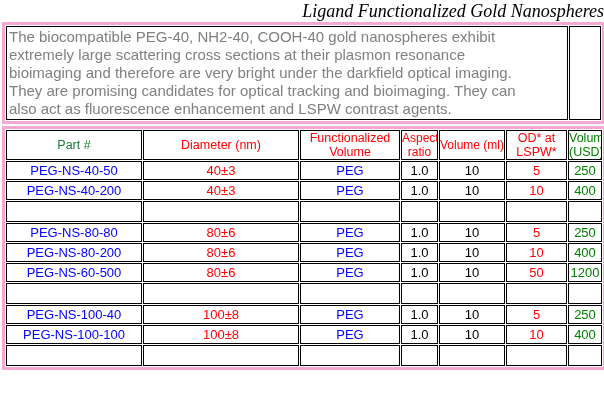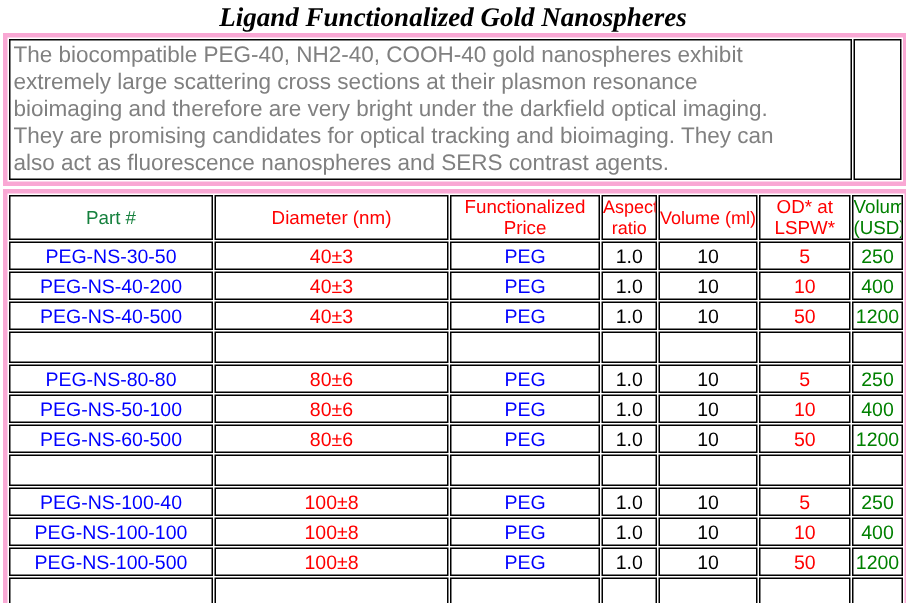--- a/index.html
+++ b/index.html
@@ -1,21 +1,21 @@
 <!DOCTYPE html>
 <html><head>
 <meta charset="utf-8">
 <style>
   html,body{margin:0;padding:0;background:#ffffff;}
   body{width:604px;height:402px;font-family:"Liberation Sans",sans-serif;overflow:hidden;}
 
   .page-title{
-    text-align:center;
+    text-align:right;
     font-family:"Liberation Serif",serif;
-    font-weight:bold;
+    font-weight:normal;
     font-style:italic;
     font-size:18px;
     color:#000000;
     margin:2px 0 1px 0;
     line-height:19px;
   }
 
   table{
     border-collapse:separate;
     border-spacing:1px;
@@ -73,148 +73,130 @@
         <col style="width:562px">
         <col style="width:32px">
       </colgroup>
     <tbody>
         <tr>
       <td class="desc-cell">
         <div>The biocompatible PEG-40, NH2-40, COOH-40 gold nanospheres exhibit</div>
         <div>extremely large scattering cross sections at their plasmon resonance</div>
         <div>bioimaging and therefore are very bright under the darkfield optical imaging.</div>
         <div>They are promising candidates for optical tracking and bioimaging. They can</div>
-        <div>also act as fluorescence nanospheres and SERS contrast agents.</div>
+        <div>also act as fluorescence enhancement and LSPW contrast agents.</div>
       </td>
       <td></td>
     </tr>
   </tbody>
     </table>
 
   <table class="main-table">
     <colgroup>
       <col style="width:136px">
         <col style="width:156px">
         <col style="width:100px">
       <col style="width:37px">
         <col style="width:66px">
         <col style="width:61px">
       <col style="width:34px">
     </colgroup>
     <thead>
       <tr>
         <th style="color: #15803d;">Part #</th>
         <th style="color: rgb(255, 0, 0);">Diameter (nm)</th>
-        <th style="color: rgb(255, 0, 0);">Functionalized Price</th>
+        <th style="color: rgb(255, 0, 0);">Functionalized Volume</th>
         <th style="color: rgb(255, 0, 0);">Aspect ratio</th>
         <th style="color: rgb(255, 0, 0);">Volume (ml)</th>
         <th style="color: rgb(255, 0, 0);">OD* at LSPW*</th>
         <th style="color: rgb(0, 128, 0);">Volume (USD)</th>
       </tr>
     </thead>
     <tbody id="product-rows">
         <tr>
-          <td style="color: rgb(0, 0, 255);">PEG-NS-30-50</td>
+          <td style="color: rgb(0, 0, 255);">PEG-NS-40-50</td>
           <td style="color: rgb(255, 0, 0);">40±3</td>
           <td style="color: rgb(0, 0, 255);">PEG</td>
           <td style="color: rgb(0, 0, 0);">1.0</td>
           <td style="color: rgb(0, 0, 0);">10</td>
           <td style="color: rgb(255, 0, 0);">5</td>
           <td style="color: rgb(0, 128, 0);">250</td>
         </tr>
         <tr>
           <td style="color: rgb(0, 0, 255);">PEG-NS-40-200</td>
           <td style="color: rgb(255, 0, 0);">40±3</td>
           <td style="color: rgb(0, 0, 255);">PEG</td>
           <td style="color: rgb(0, 0, 0);">1.0</td>
           <td style="color: rgb(0, 0, 0);">10</td>
           <td style="color: rgb(255, 0, 0);">10</td>
           <td style="color: rgb(0, 128, 0);">400</td>
         </tr>
-        <tr>
-          <td style="color: rgb(0, 0, 255);">PEG-NS-40-500</td>
-          <td style="color: rgb(255, 0, 0);">40±3</td>
+        <tr class="gap-row">
+          <td></td>
+          <td></td>
+          <td></td>
+          <td></td>
+          <td></td>
+          <td></td>
+          <td></td>
+        </tr>
+        <tr>
+          <td style="color: rgb(0, 0, 255);">PEG-NS-80-80</td>
+          <td style="color: rgb(255, 0, 0);">80±6</td>
+          <td style="color: rgb(0, 0, 255);">PEG</td>
+          <td style="color: rgb(0, 0, 0);">1.0</td>
+          <td style="color: rgb(0, 0, 0);">10</td>
+          <td style="color: rgb(255, 0, 0);">5</td>
+          <td style="color: rgb(0, 128, 0);">250</td>
+        </tr>
+        <tr>
+          <td style="color: rgb(0, 0, 255);">PEG-NS-80-200</td>
+          <td style="color: rgb(255, 0, 0);">80±6</td>
+          <td style="color: rgb(0, 0, 255);">PEG</td>
+          <td style="color: rgb(0, 0, 0);">1.0</td>
+          <td style="color: rgb(0, 0, 0);">10</td>
+          <td style="color: rgb(255, 0, 0);">10</td>
+          <td style="color: rgb(0, 128, 0);">400</td>
+        </tr>
+        <tr>
+          <td style="color: rgb(0, 0, 255);">PEG-NS-60-500</td>
+          <td style="color: rgb(255, 0, 0);">80±6</td>
           <td style="color: rgb(0, 0, 255);">PEG</td>
           <td style="color: rgb(0, 0, 0);">1.0</td>
           <td style="color: rgb(0, 0, 0);">10</td>
           <td style="color: rgb(255, 0, 0);">50</td>
           <td style="color: rgb(0, 128, 0);">1200</td>
         </tr>
         <tr class="gap-row">
           <td></td>
           <td></td>
           <td></td>
           <td></td>
           <td></td>
           <td></td>
           <td></td>
         </tr>
         <tr>
-          <td style="color: rgb(0, 0, 255);">PEG-NS-80-80</td>
-          <td style="color: rgb(255, 0, 0);">80±6</td>
+          <td style="color: rgb(0, 0, 255);">PEG-NS-100-40</td>
+          <td style="color: rgb(255, 0, 0);">100±8</td>
           <td style="color: rgb(0, 0, 255);">PEG</td>
           <td style="color: rgb(0, 0, 0);">1.0</td>
           <td style="color: rgb(0, 0, 0);">10</td>
           <td style="color: rgb(255, 0, 0);">5</td>
           <td style="color: rgb(0, 128, 0);">250</td>
         </tr>
         <tr>
-          <td style="color: rgb(0, 0, 255);">PEG-NS-50-100</td>
-          <td style="color: rgb(255, 0, 0);">80±6</td>
+          <td style="color: rgb(0, 0, 255);">PEG-NS-100-100</td>
+          <td style="color: rgb(255, 0, 0);">100±8</td>
           <td style="color: rgb(0, 0, 255);">PEG</td>
           <td style="color: rgb(0, 0, 0);">1.0</td>
           <td style="color: rgb(0, 0, 0);">10</td>
           <td style="color: rgb(255, 0, 0);">10</td>
           <td style="color: rgb(0, 128, 0);">400</td>
         </tr>
-        <tr>
-          <td style="color: rgb(0, 0, 255);">PEG-NS-60-500</td>
-          <td style="color: rgb(255, 0, 0);">80±6</td>
-          <td style="color: rgb(0, 0, 255);">PEG</td>
-          <td style="color: rgb(0, 0, 0);">1.0</td>
-          <td style="color: rgb(0, 0, 0);">10</td>
-          <td style="color: rgb(255, 0, 0);">50</td>
-          <td style="color: rgb(0, 128, 0);">1200</td>
-        </tr>
-        <tr class="gap-row">
-          <td></td>
-          <td></td>
-          <td></td>
-          <td></td>
-          <td></td>
-          <td></td>
-          <td></td>
-        </tr>
-        <tr>
-          <td style="color: rgb(0, 0, 255);">PEG-NS-100-40</td>
-          <td style="color: rgb(255, 0, 0);">100±8</td>
-          <td style="color: rgb(0, 0, 255);">PEG</td>
-          <td style="color: rgb(0, 0, 0);">1.0</td>
-          <td style="color: rgb(0, 0, 0);">10</td>
-          <td style="color: rgb(255, 0, 0);">5</td>
-          <td style="color: rgb(0, 128, 0);">250</td>
-        </tr>
-        <tr>
-          <td style="color: rgb(0, 0, 255);">PEG-NS-100-100</td>
-          <td style="color: rgb(255, 0, 0);">100±8</td>
-          <td style="color: rgb(0, 0, 255);">PEG</td>
-          <td style="color: rgb(0, 0, 0);">1.0</td>
-          <td style="color: rgb(0, 0, 0);">10</td>
-          <td style="color: rgb(255, 0, 0);">10</td>
-          <td style="color: rgb(0, 128, 0);">400</td>
-        </tr>
-        <tr>
-          <td style="color: rgb(0, 0, 255);">PEG-NS-100-500</td>
-          <td style="color: rgb(255, 0, 0);">100±8</td>
-          <td style="color: rgb(0, 0, 255);">PEG</td>
-          <td style="color: rgb(0, 0, 0);">1.0</td>
-          <td style="color: rgb(0, 0, 0);">10</td>
-          <td style="color: rgb(255, 0, 0);">50</td>
-          <td style="color: rgb(0, 128, 0);">1200</td>
-        </tr>
         <tr class="gap-row">
           <td></td>
           <td></td>
           <td></td>
           <td></td>
           <td></td>
           <td></td>
           <td></td>
         </tr>
       </tbody>

